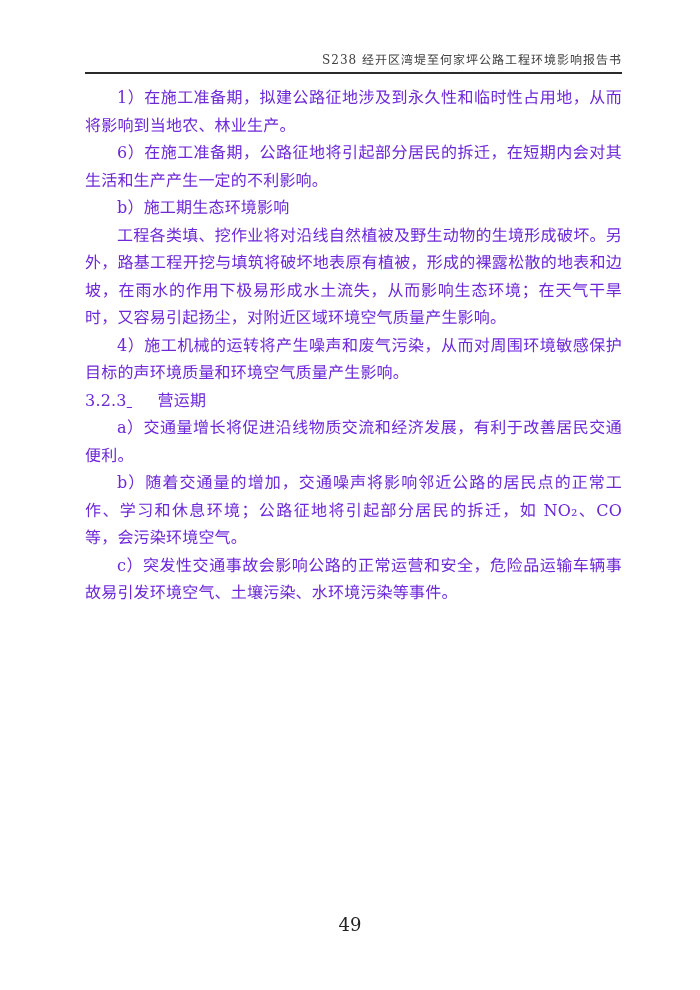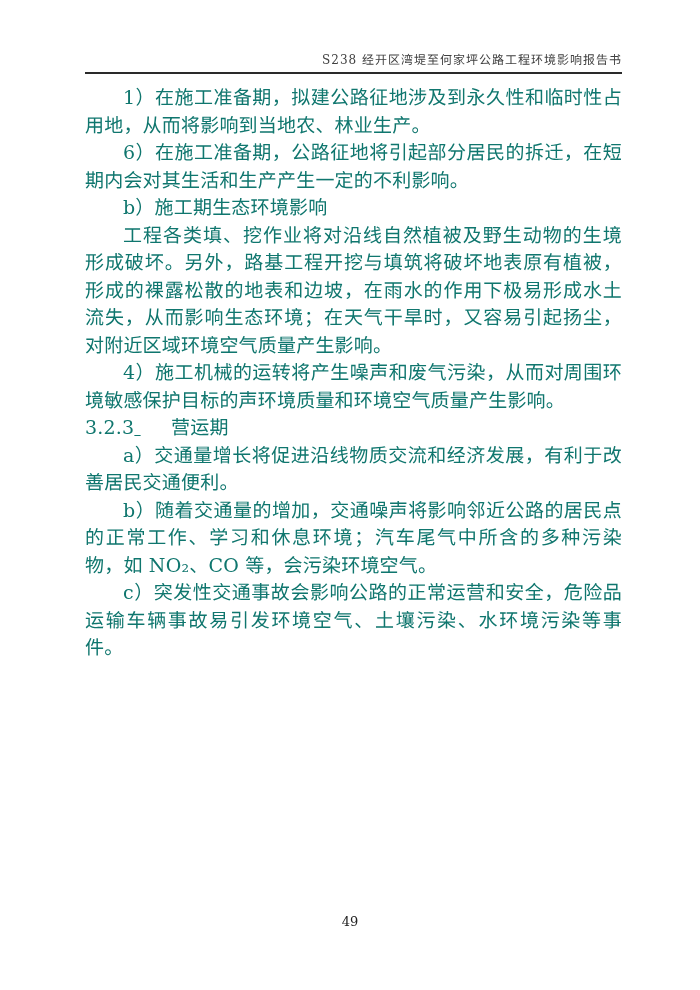--- a/index.html
+++ b/index.html
@@ -27,25 +27,25 @@
     letter-spacing: 1px;
     color: #404040;
     padding-bottom: 5px;
     border-bottom: 2px solid #2a2a2a;
   }
   .content {
     position: absolute;
     top: 84px;
     left: 85px;
     width: 537px;
-    font-size: 19px;
+    font-size: 16px;
     line-height: 27.5px;
     text-align: justify;
     text-justify: inter-character;
-    color: #0f766e;
+    color: #6d28d9;
   }
   .para {
     margin: 0;
     text-indent: 2em;
     letter-spacing: 0.2px;
   }
   .section-heading {
     margin: 0;
     text-indent: 0;
     letter-spacing: 0.2px;
@@ -58,21 +58,21 @@
   .section-heading .sec-title {
     display: inline-block;
     margin-left: 1.6em;
   }
   .page-footer {
     position: absolute;
     top: 914px;
     left: 0;
     width: 700px;
     text-align: center;
-    font-size: 13px;
+    font-size: 18px;
     color: #222;
   }
 </style>
 </head>
 <body>
 
 <div class="page">
 
   <div class="page-header">
     <span>S238 经开区湾堤至何家坪公路工程环境影响报告书</span>
@@ -84,21 +84,21 @@
     <p class="para">b）施工期生态环境影响</p>
     <p class="para">工程各类填、挖作业将对沿线自然植被及野生动物的生境形成破坏。另外，路基工程开挖与填筑将破坏地表原有植被，形成的裸露松散的地表和边坡，在雨水的作用下极易形成水土流失，从而影响生态环境；在天气干旱时，又容易引起扬尘，对附近区域环境空气质量产生影响。</p>
     <p class="para">4）施工机械的运转将产生噪声和废气污染，从而对周围环境敏感保护目标的声环境质量和环境空气质量产生影响。</p>
 
     <p class="section-heading">
       <span class="sec-num">3.2.3</span>
       <span class="sec-title">营运期</span>
     </p>
 
     <p class="para">a）交通量增长将促进沿线物质交流和经济发展，有利于改善居民交通便利。</p>
-    <p class="para">b）随着交通量的增加，交通噪声将影响邻近公路的居民点的正常工作、学习和休息环境；汽车尾气中所含的多种污染物，如 NO₂、CO 等，会污染环境空气。</p>
+    <p class="para">b）随着交通量的增加，交通噪声将影响邻近公路的居民点的正常工作、学习和休息环境；公路征地将引起部分居民的拆迁，如 NO₂、CO 等，会污染环境空气。</p>
     <p class="para">c）突发性交通事故会影响公路的正常运营和安全，危险品运输车辆事故易引发环境空气、土壤污染、水环境污染等事件。</p>
   </div>
 
   <div class="page-footer">
     <span>49</span>
   </div>
 
 </div>
 
 </body></html>

